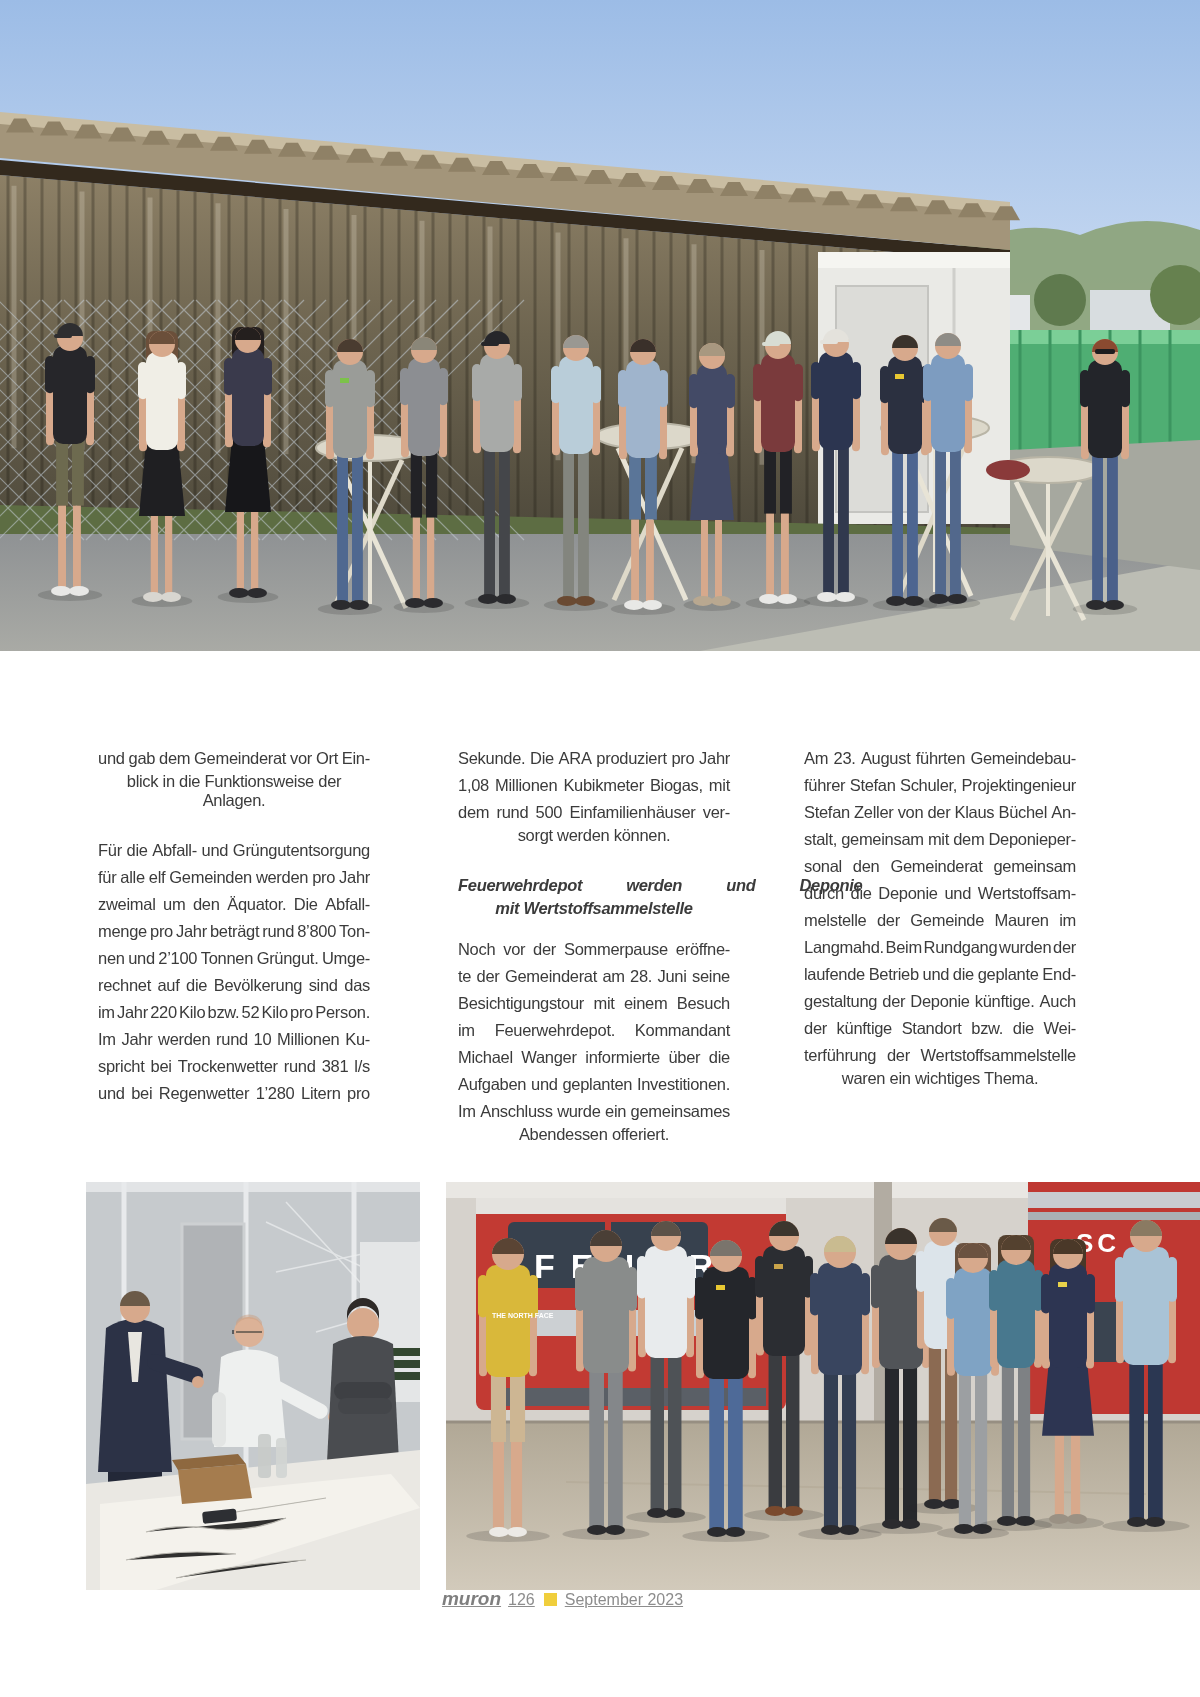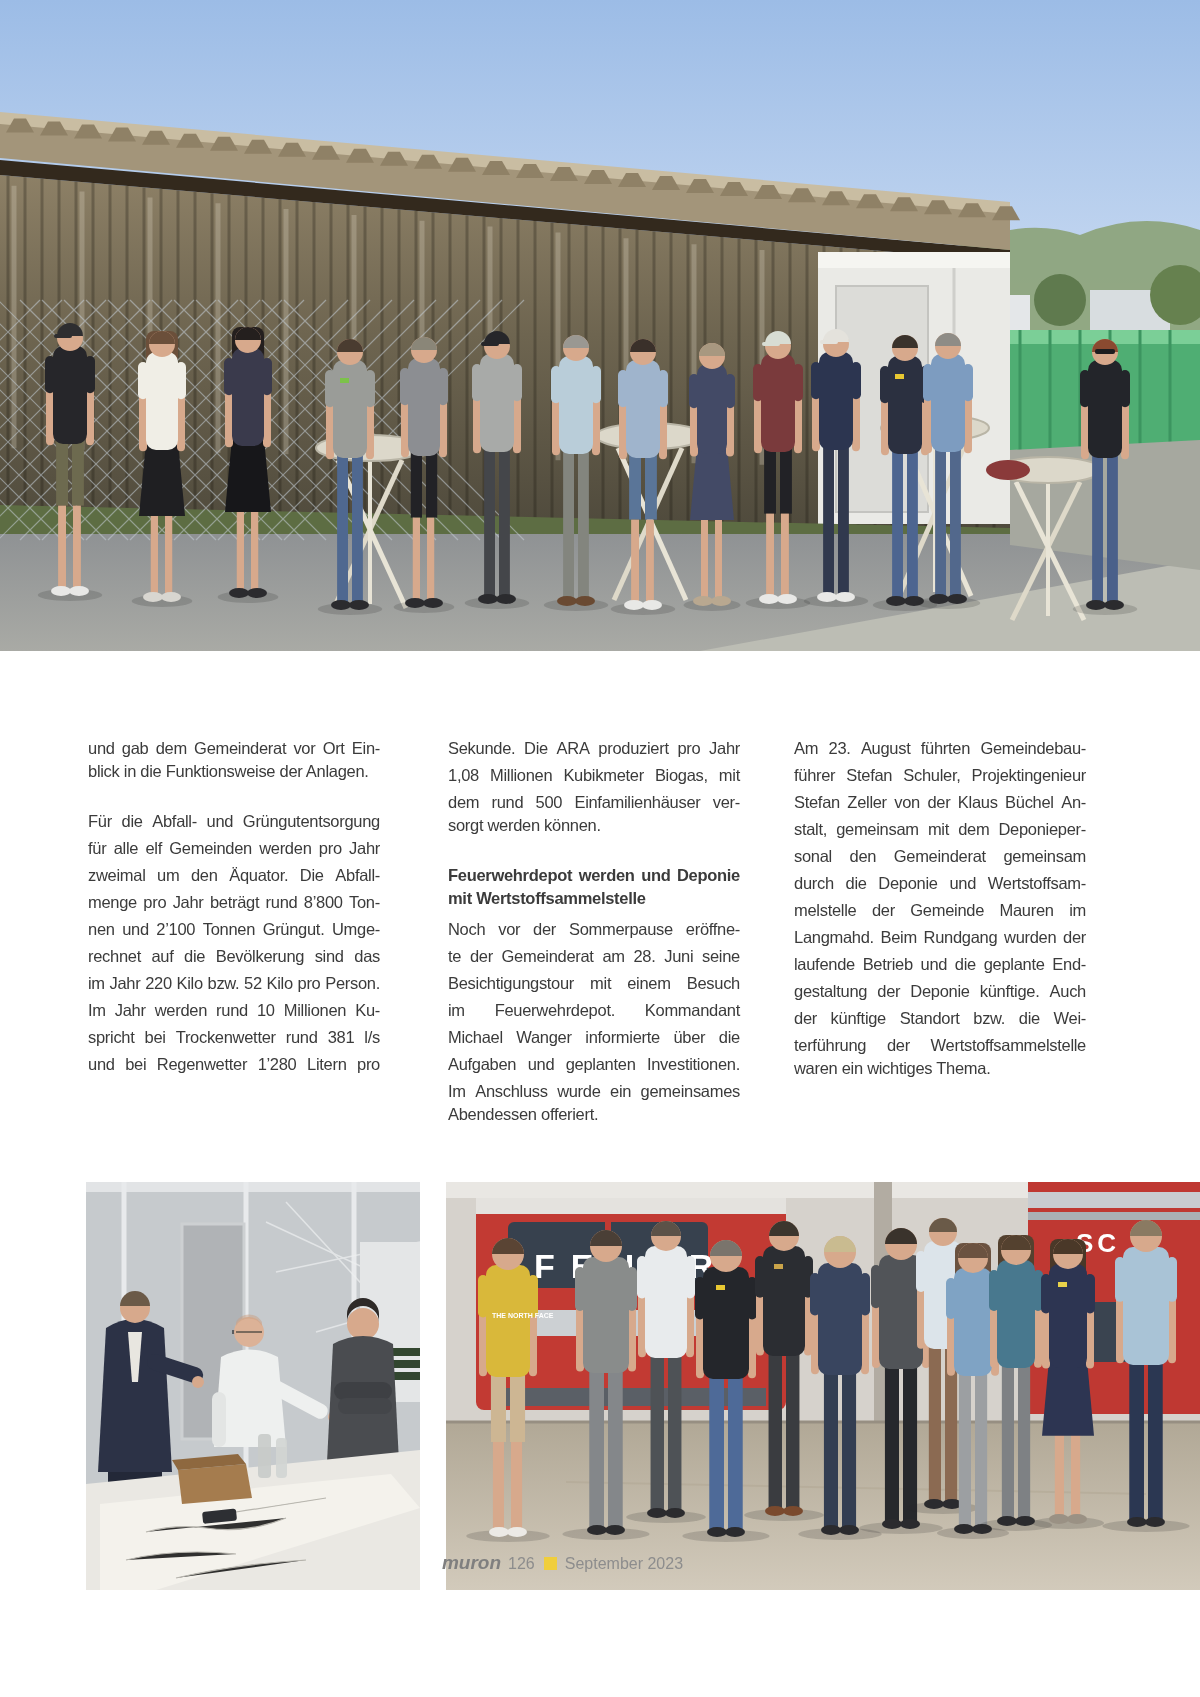--- a/index.html
+++ b/index.html
@@ -6,28 +6,28 @@
   .page{position:relative;width:1200px;height:1697px;background:#fff;overflow:hidden;
         font-family:"Liberation Sans",sans-serif;}
   .photo{position:absolute;overflow:hidden;}
   #photo-top{left:0;top:0;width:1200px;height:651px;}
   #photo-plans{left:86px;top:1182px;width:334px;height:408px;}
   #photo-fire{left:446px;top:1182px;width:754px;height:408px;}
   .photo svg{display:block;width:100%;height:100%;}
 
   .col{position:absolute;top:727px;width:308px;color:#3b3b3b;font-size:16.5px;letter-spacing:-0.3px;}
   #col1{left:80px;} #col2{left:440px;} #col3{left:786px;}
-  .para{margin:8px;}
+  .para{margin:18px;}
   .para.gap{margin-top:27px;}
   .tl{display:flex;justify-content:space-between;height:27px;line-height:27px;white-space:nowrap;}
-  .tl-last{display:block;}
-  .heading .tl, .heading .tl-last{font-weight:bold;}
-
-  .footer{position:absolute;left:0;top:1552px;width:1125px;text-align:center;color:#8d8d8d;
-          font-size:16px;}
+  .tl-last{display:block;text-align:center;}
+  .heading .tl, .heading .tl-last{font-weight:bold;font-style:italic;gap:44px;}
+
+  .footer{position:absolute;left:0;top:1588px;width:1125px;text-align:center;color:#8d8d8d;
+          font-size:16px;text-decoration:underline;}
   .footer .mag{font-style:italic;font-weight:bold;font-size:19px;color:#7f7f7f;margin-right:7px;}
   .footer .issue{margin-right:4px;}
   .footer .sq{display:inline-block;width:13px;height:13px;background:#F0CE3C;margin:0 8px 0 5px;
           vertical-align:-1px;}
   .truck-text{font-family:"Liberation Sans",sans-serif;font-weight:bold;fill:#ffffff;}
 </style>
 </head>
 <body>
 
 <div class="page">

